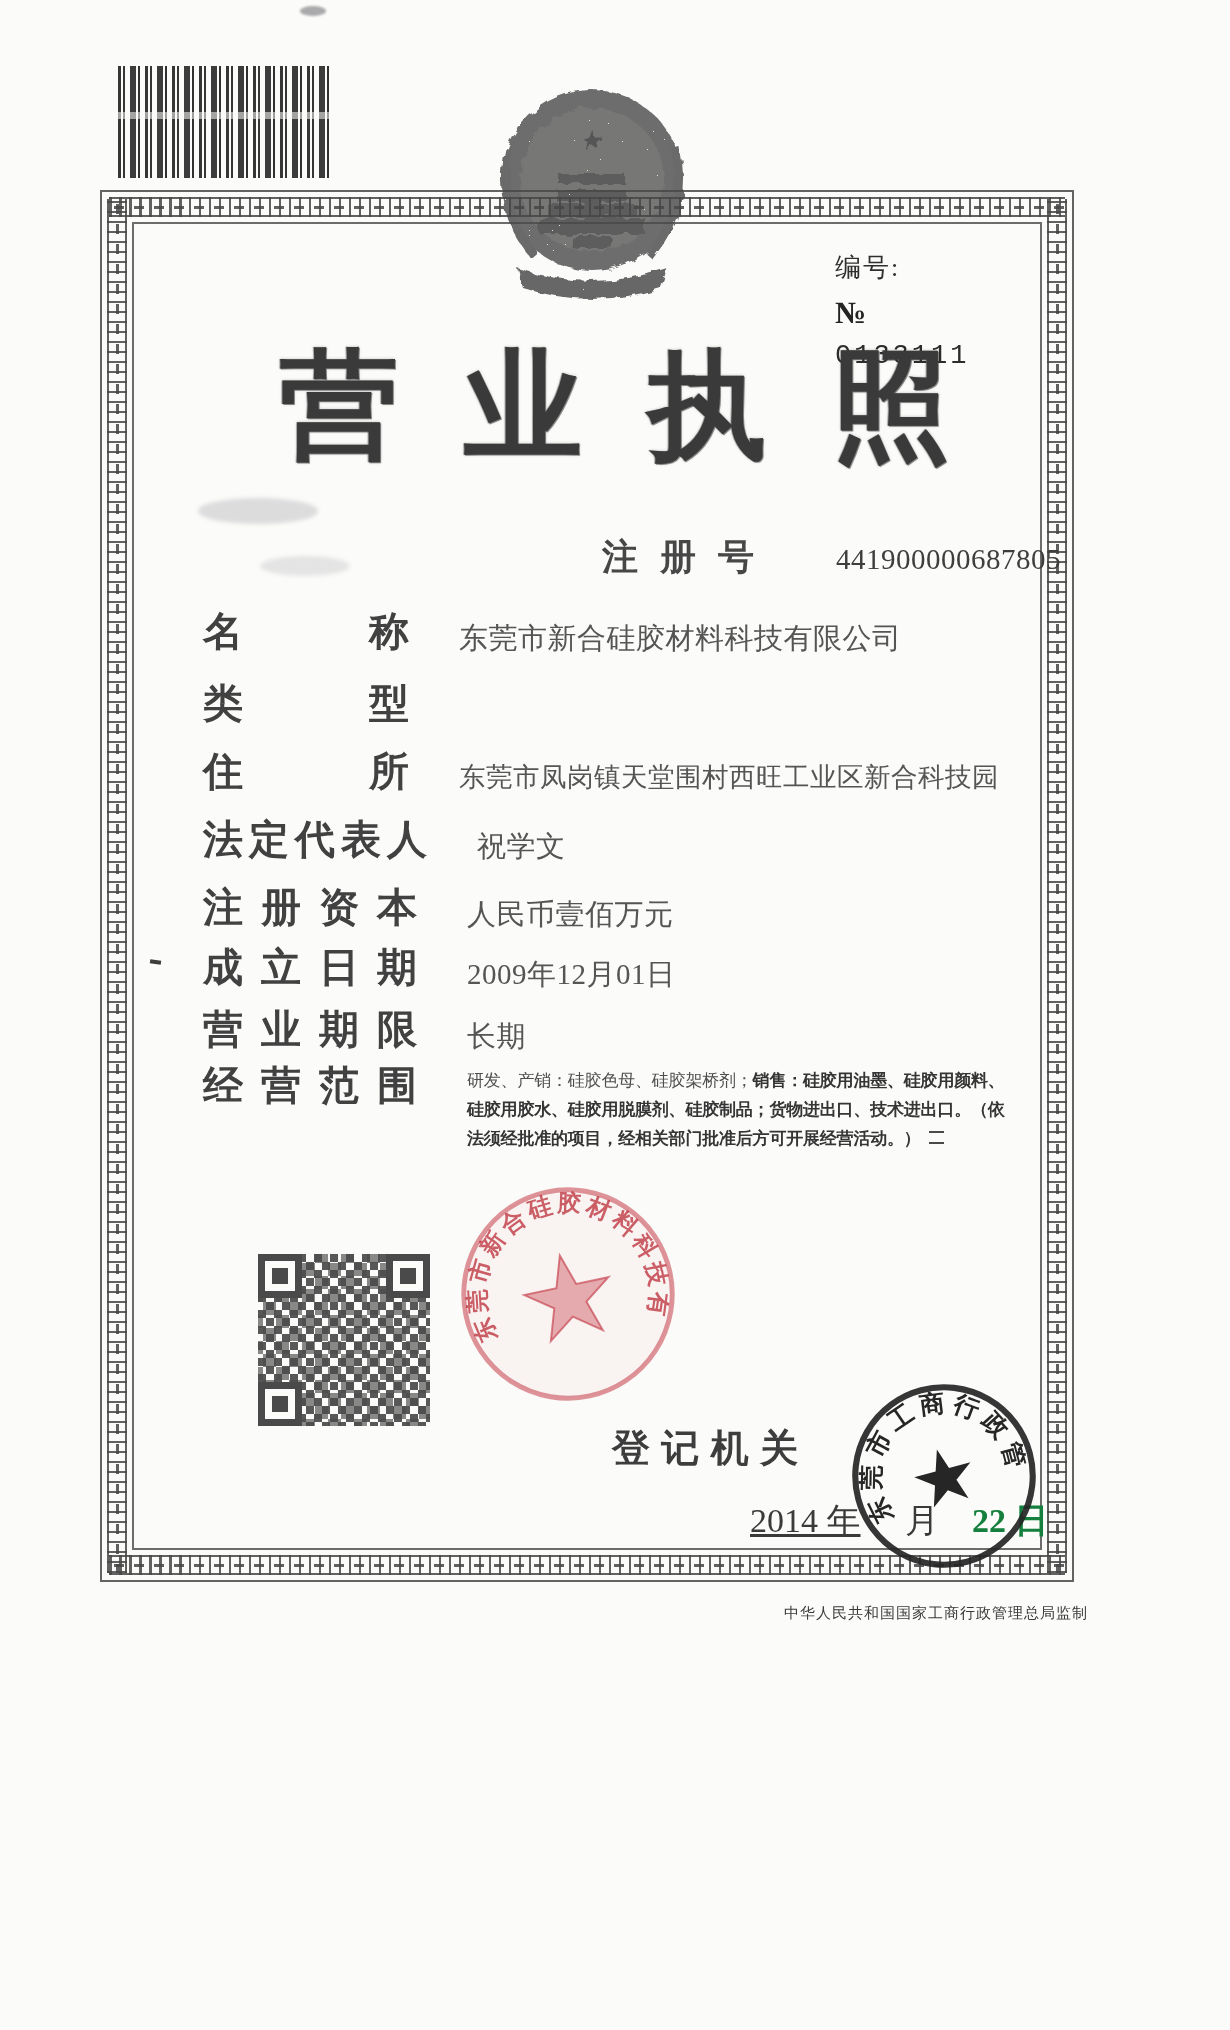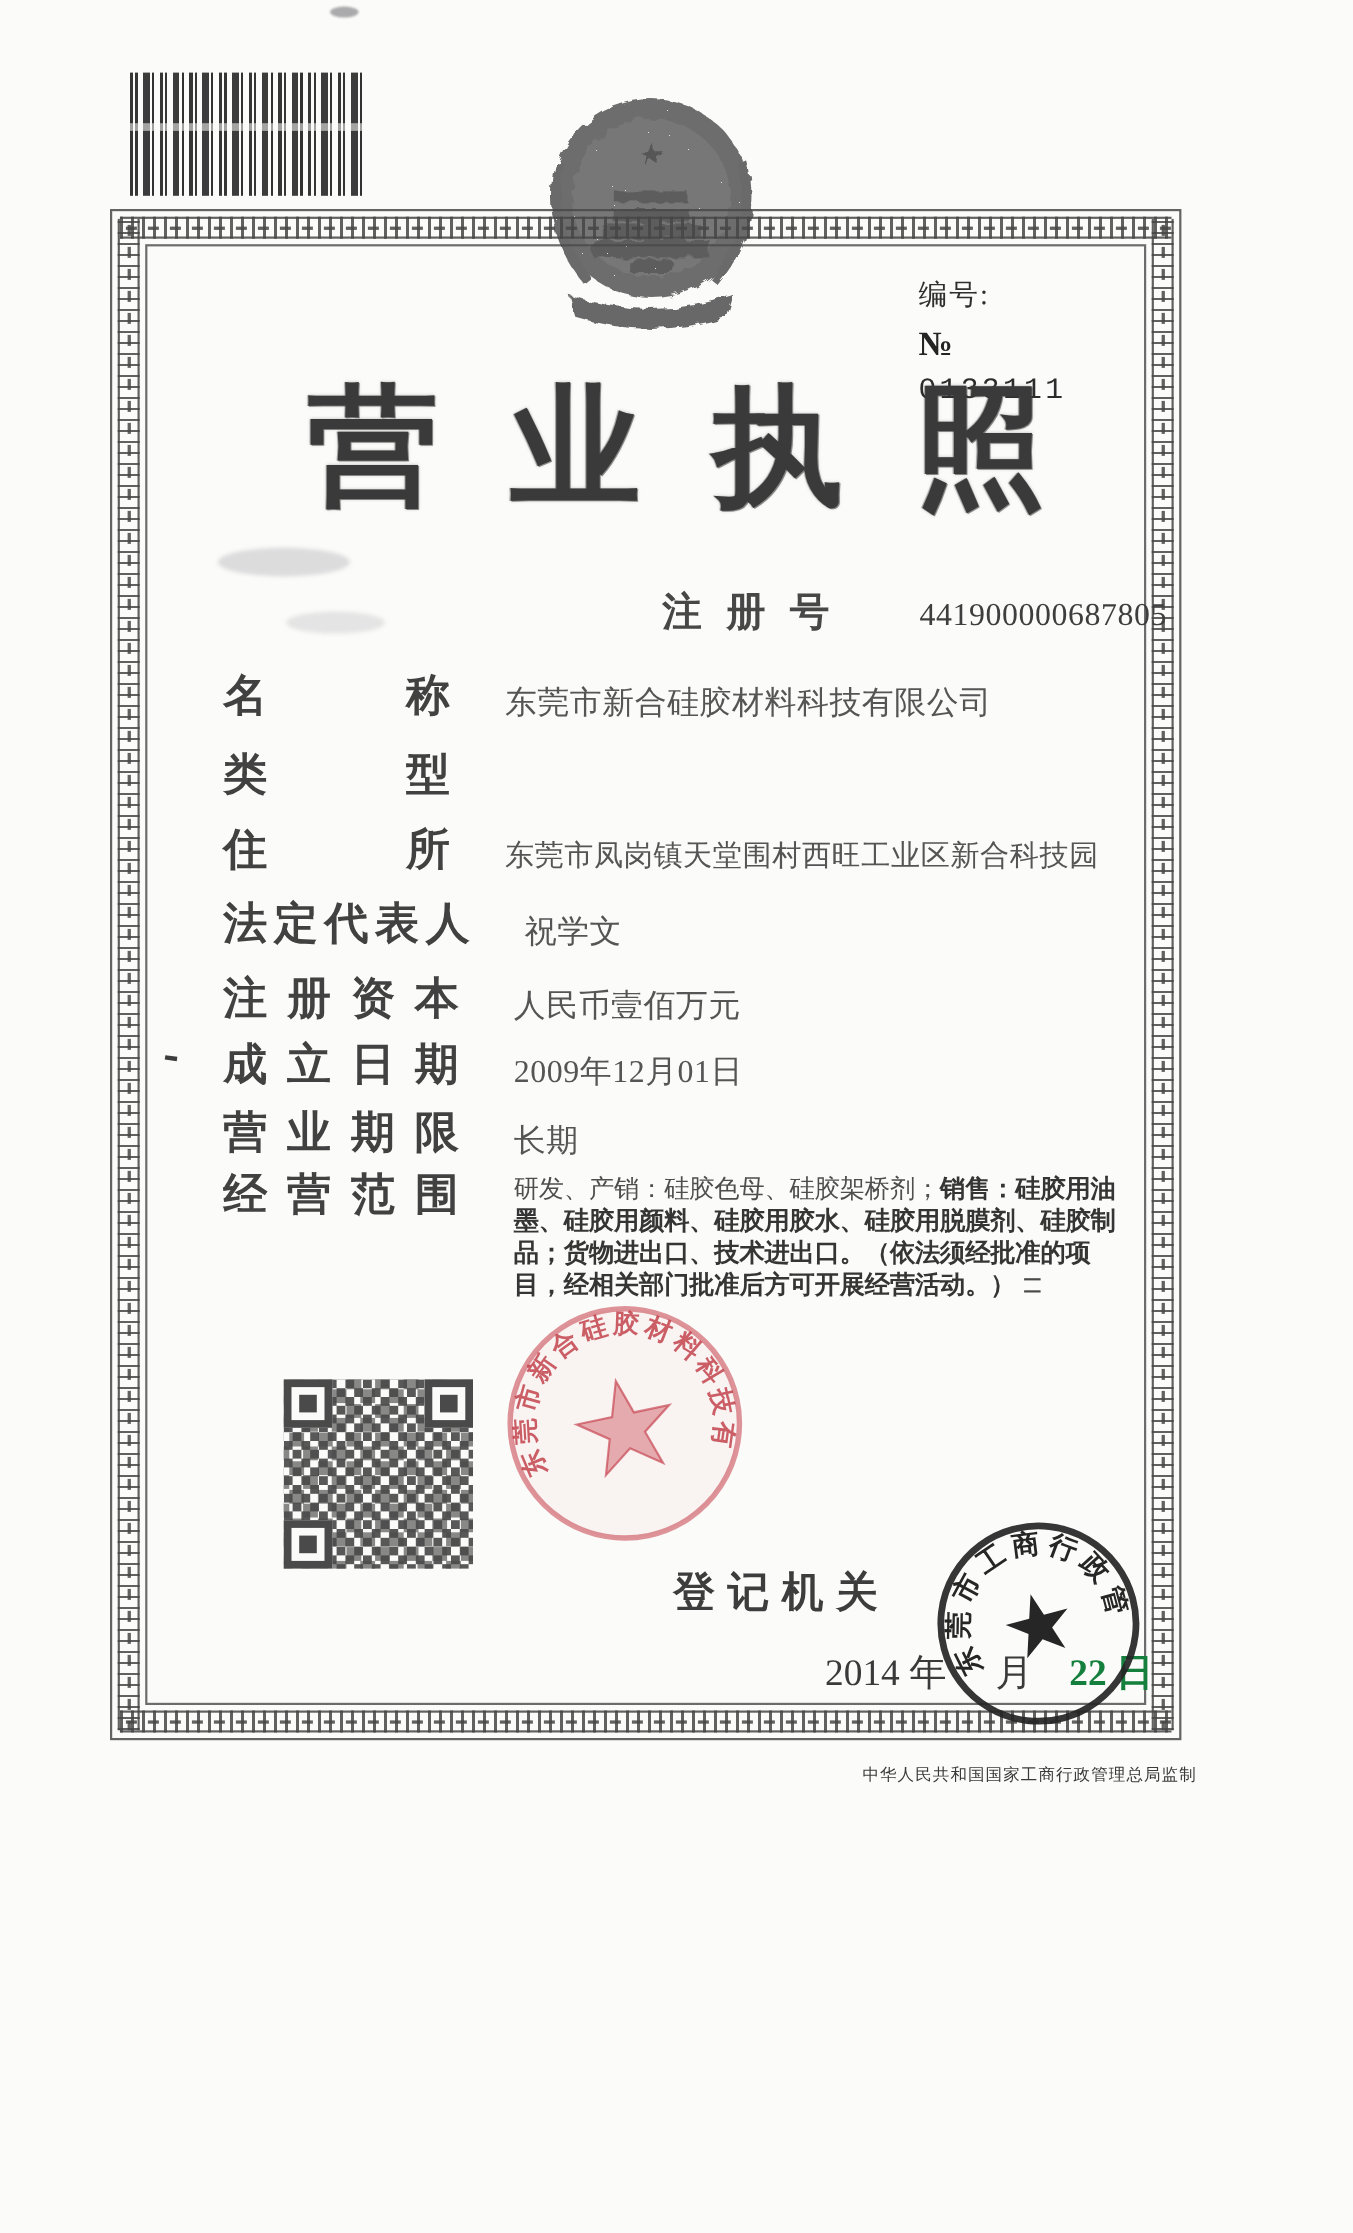--- a/index.html
+++ b/index.html
@@ -55,21 +55,21 @@
   .regno{position:absolute;left:602px;top:534px;display:flex;align-items:baseline;gap:32px;}
   .regno .lbl{width:152px;font-size:36px;color:#474747;}
   .regno .val{font-size:29px;color:#3e3e3e;letter-spacing:.5px;}
 
   
   .field-row{position:absolute;left:203px;width:830px;display:flex;align-items:flex-start;}
   .lbl{font-size:40px;color:#414141;font-weight:600;line-height:1.1;flex:none;}
   .lbl-2{width:206px}.lbl-4{width:214px}.lbl-5{width:224px}
   [data-justify]{display:flex;justify-content:space-between;}
   .val{margin-left:50px;margin-top:9px;font-size:29px;color:#555;letter-spacing:.5px;white-space:nowrap;}
-  .scope{margin-left:50px;margin-top:2px;width:554px;font-size:23px;line-height:29px;
+  .scope{margin-left:50px;margin-top:2px;width:554px;font-size:17px;line-height:29px;
          color:#4e4e4e;white-space:normal;letter-spacing:-.2px;}
   .scope b{color:#353535;}
   .print-marks{display:inline-block;width:15px;height:9px;margin-left:8px;
                border-top:2.5px solid #4a4a4a;border-bottom:2.5px solid #4a4a4a;vertical-align:baseline;}
 
   
   .qr{position:absolute;left:258px;top:1254px;width:172px;height:172px;
     background-image:
       repeating-conic-gradient(rgba(74,74,74,.92) 0% 25%,transparent 0% 50%),
       repeating-conic-gradient(rgba(74,74,74,.65) 0% 25%,transparent 0% 50%);
@@ -78,21 +78,21 @@
   .finder:after{content:"";position:absolute;left:7px;top:7px;width:16px;height:16px;background:#4a4a4a;}
   .finder.tl{left:0;top:0}.finder.tr{right:0;top:0}.finder.bl{left:0;bottom:0}
 
   
   .seal-red{position:absolute;left:450px;top:1176px;transform:rotate(-12deg);}
   .seal-black{position:absolute;left:842px;top:1374px;transform:rotate(-15deg);}
 
   .registrar{position:absolute;left:612px;top:1428px;display:flex;align-items:baseline;}
   .registrar .lbl{width:186px;font-size:38px;color:#3d3d3d;}
   .dateline{position:absolute;top:1498px;left:0;width:1230px;height:50px;font-size:34px;color:#3a3a3a;}
-  .dateline .y{position:absolute;left:750px;}
+  .dateline .y{position:absolute;left:750px;text-decoration:underline;}
   .dateline .m{position:absolute;left:905px;}
   .dateline .d{position:absolute;left:972px;color:#15803d;font-weight:600;}
 
   
   .footer-left{position:absolute;left:100px;top:1606px;font-size:20.5px;color:#3f3f3f;letter-spacing:.5px;}
   .footer-right{position:absolute;right:142px;top:1604px;font-size:15px;color:#3a3a3a;letter-spacing:1px;}
 
   
   .smudge{position:absolute;border-radius:50%;filter:blur(2px);background:rgba(110,110,122,.22);}
   .s1{left:198px;top:498px;width:120px;height:26px;}

